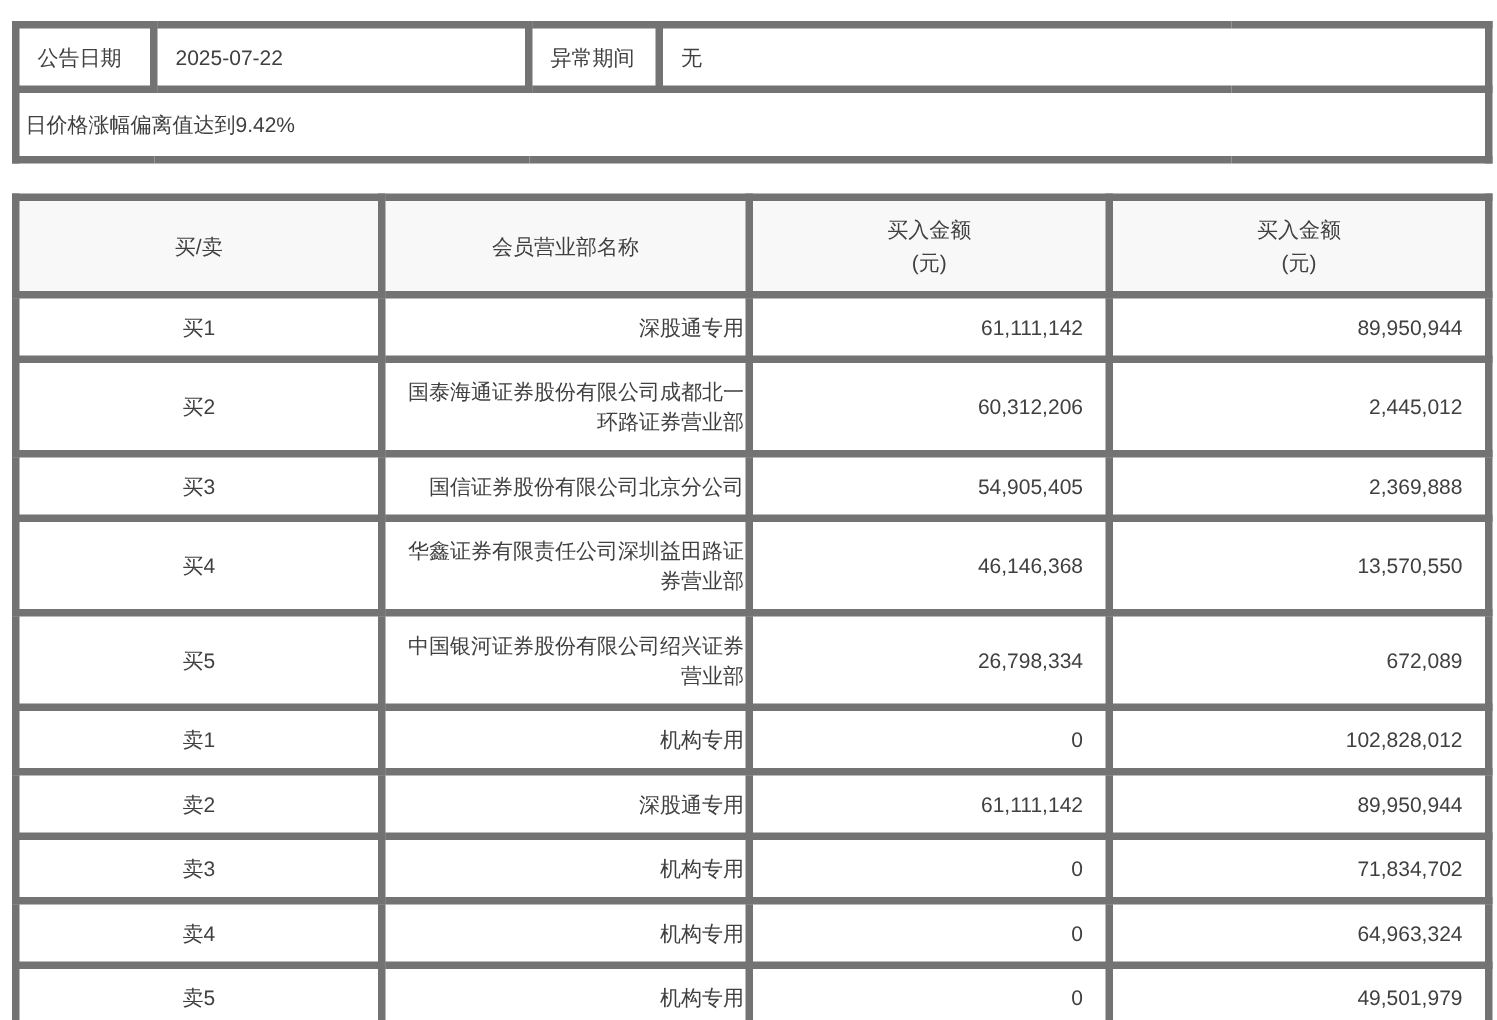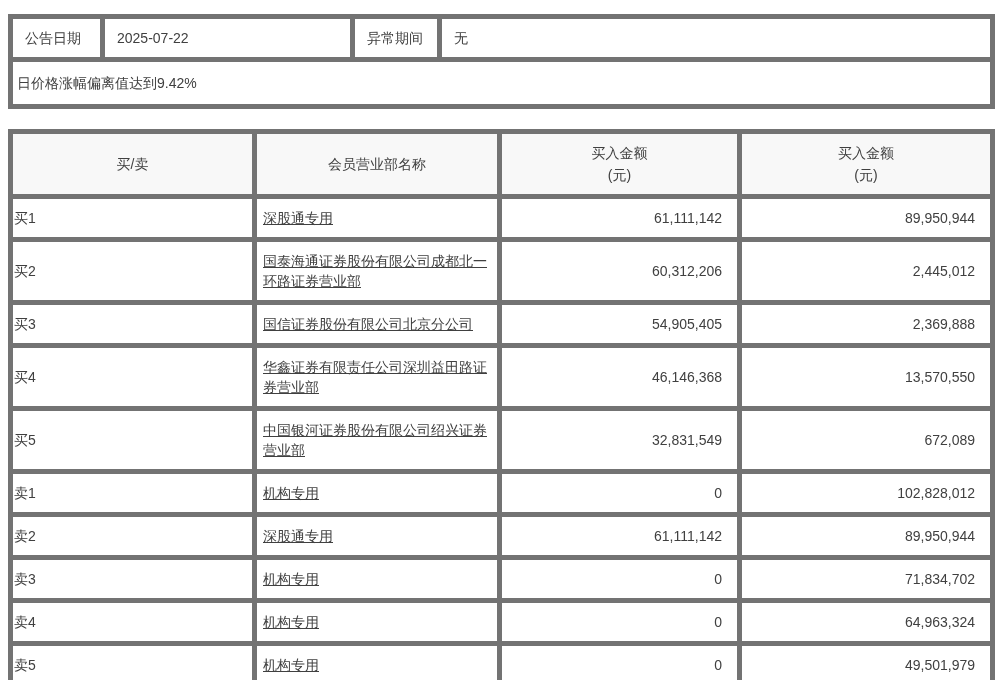--- a/index.html
+++ b/index.html
@@ -49,27 +49,26 @@
     height: 60px;
     text-align: center;
     padding: 0;
     line-height: 22px;
   }
   .lhb-table tbody td {
     padding-top: 9px;
     padding-bottom: 9px;
     line-height: 20px;
   }
-  .c-side { }
+  .c-side { text-align: center; }
   .c-branch {
-    text-align: left;
+    text-align: right;
     padding-left: 6px;
     padding-right: 1px;
     word-break: break-all;
-    text-decoration: underline;
   }
   .c-num {
     text-align: right;
     padding-right: 15px;
   }
 </style>
 </head>
 <body>
 
 <div class="page">
@@ -142,21 +141,21 @@
   <tr>
     <td class="c-side">买4</td>
     <td class="c-branch">华鑫证券有限责任公司深圳益田路证券营业部</td>
     <td class="c-num">46,146,368</td>
     <td class="c-num">13,570,550</td>
   </tr>
 
   <tr>
     <td class="c-side">买5</td>
     <td class="c-branch">中国银河证券股份有限公司绍兴证券营业部</td>
-    <td class="c-num">32,831,549</td>
+    <td class="c-num">26,798,334</td>
     <td class="c-num">672,089</td>
   </tr>
 
   <tr>
     <td class="c-side">卖1</td>
     <td class="c-branch">机构专用</td>
     <td class="c-num">0</td>
     <td class="c-num">102,828,012</td>
   </tr>
 

